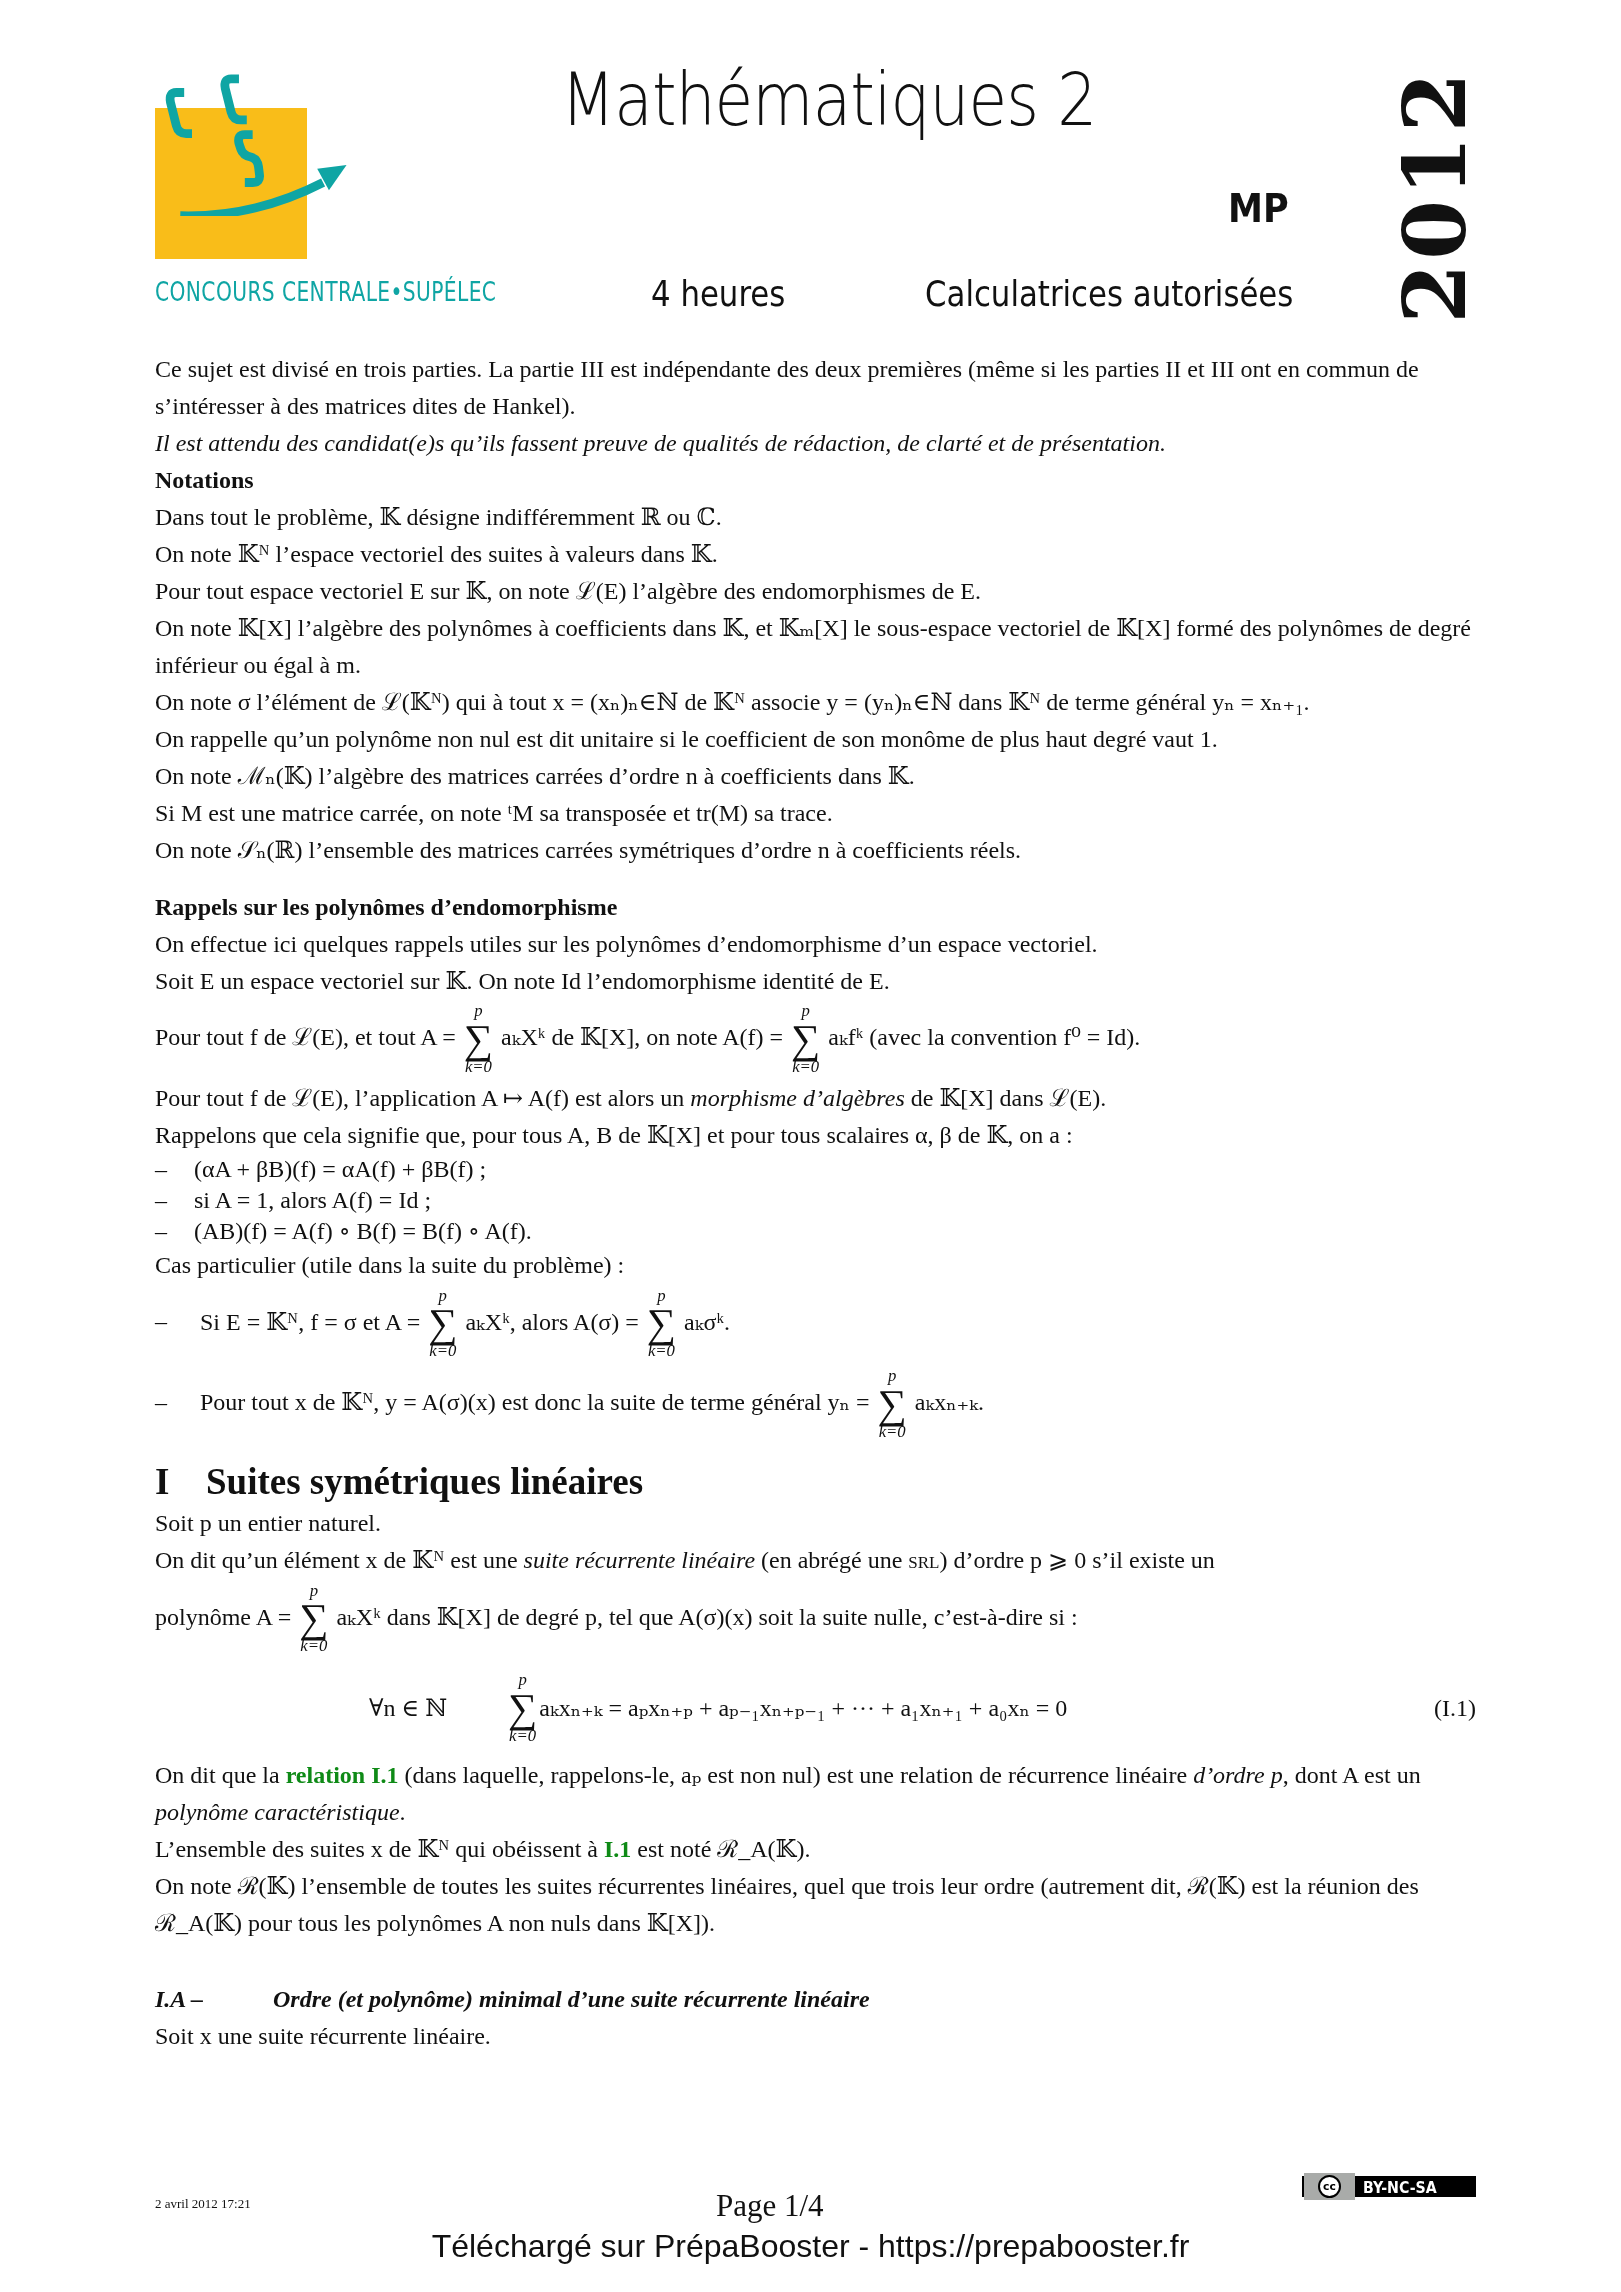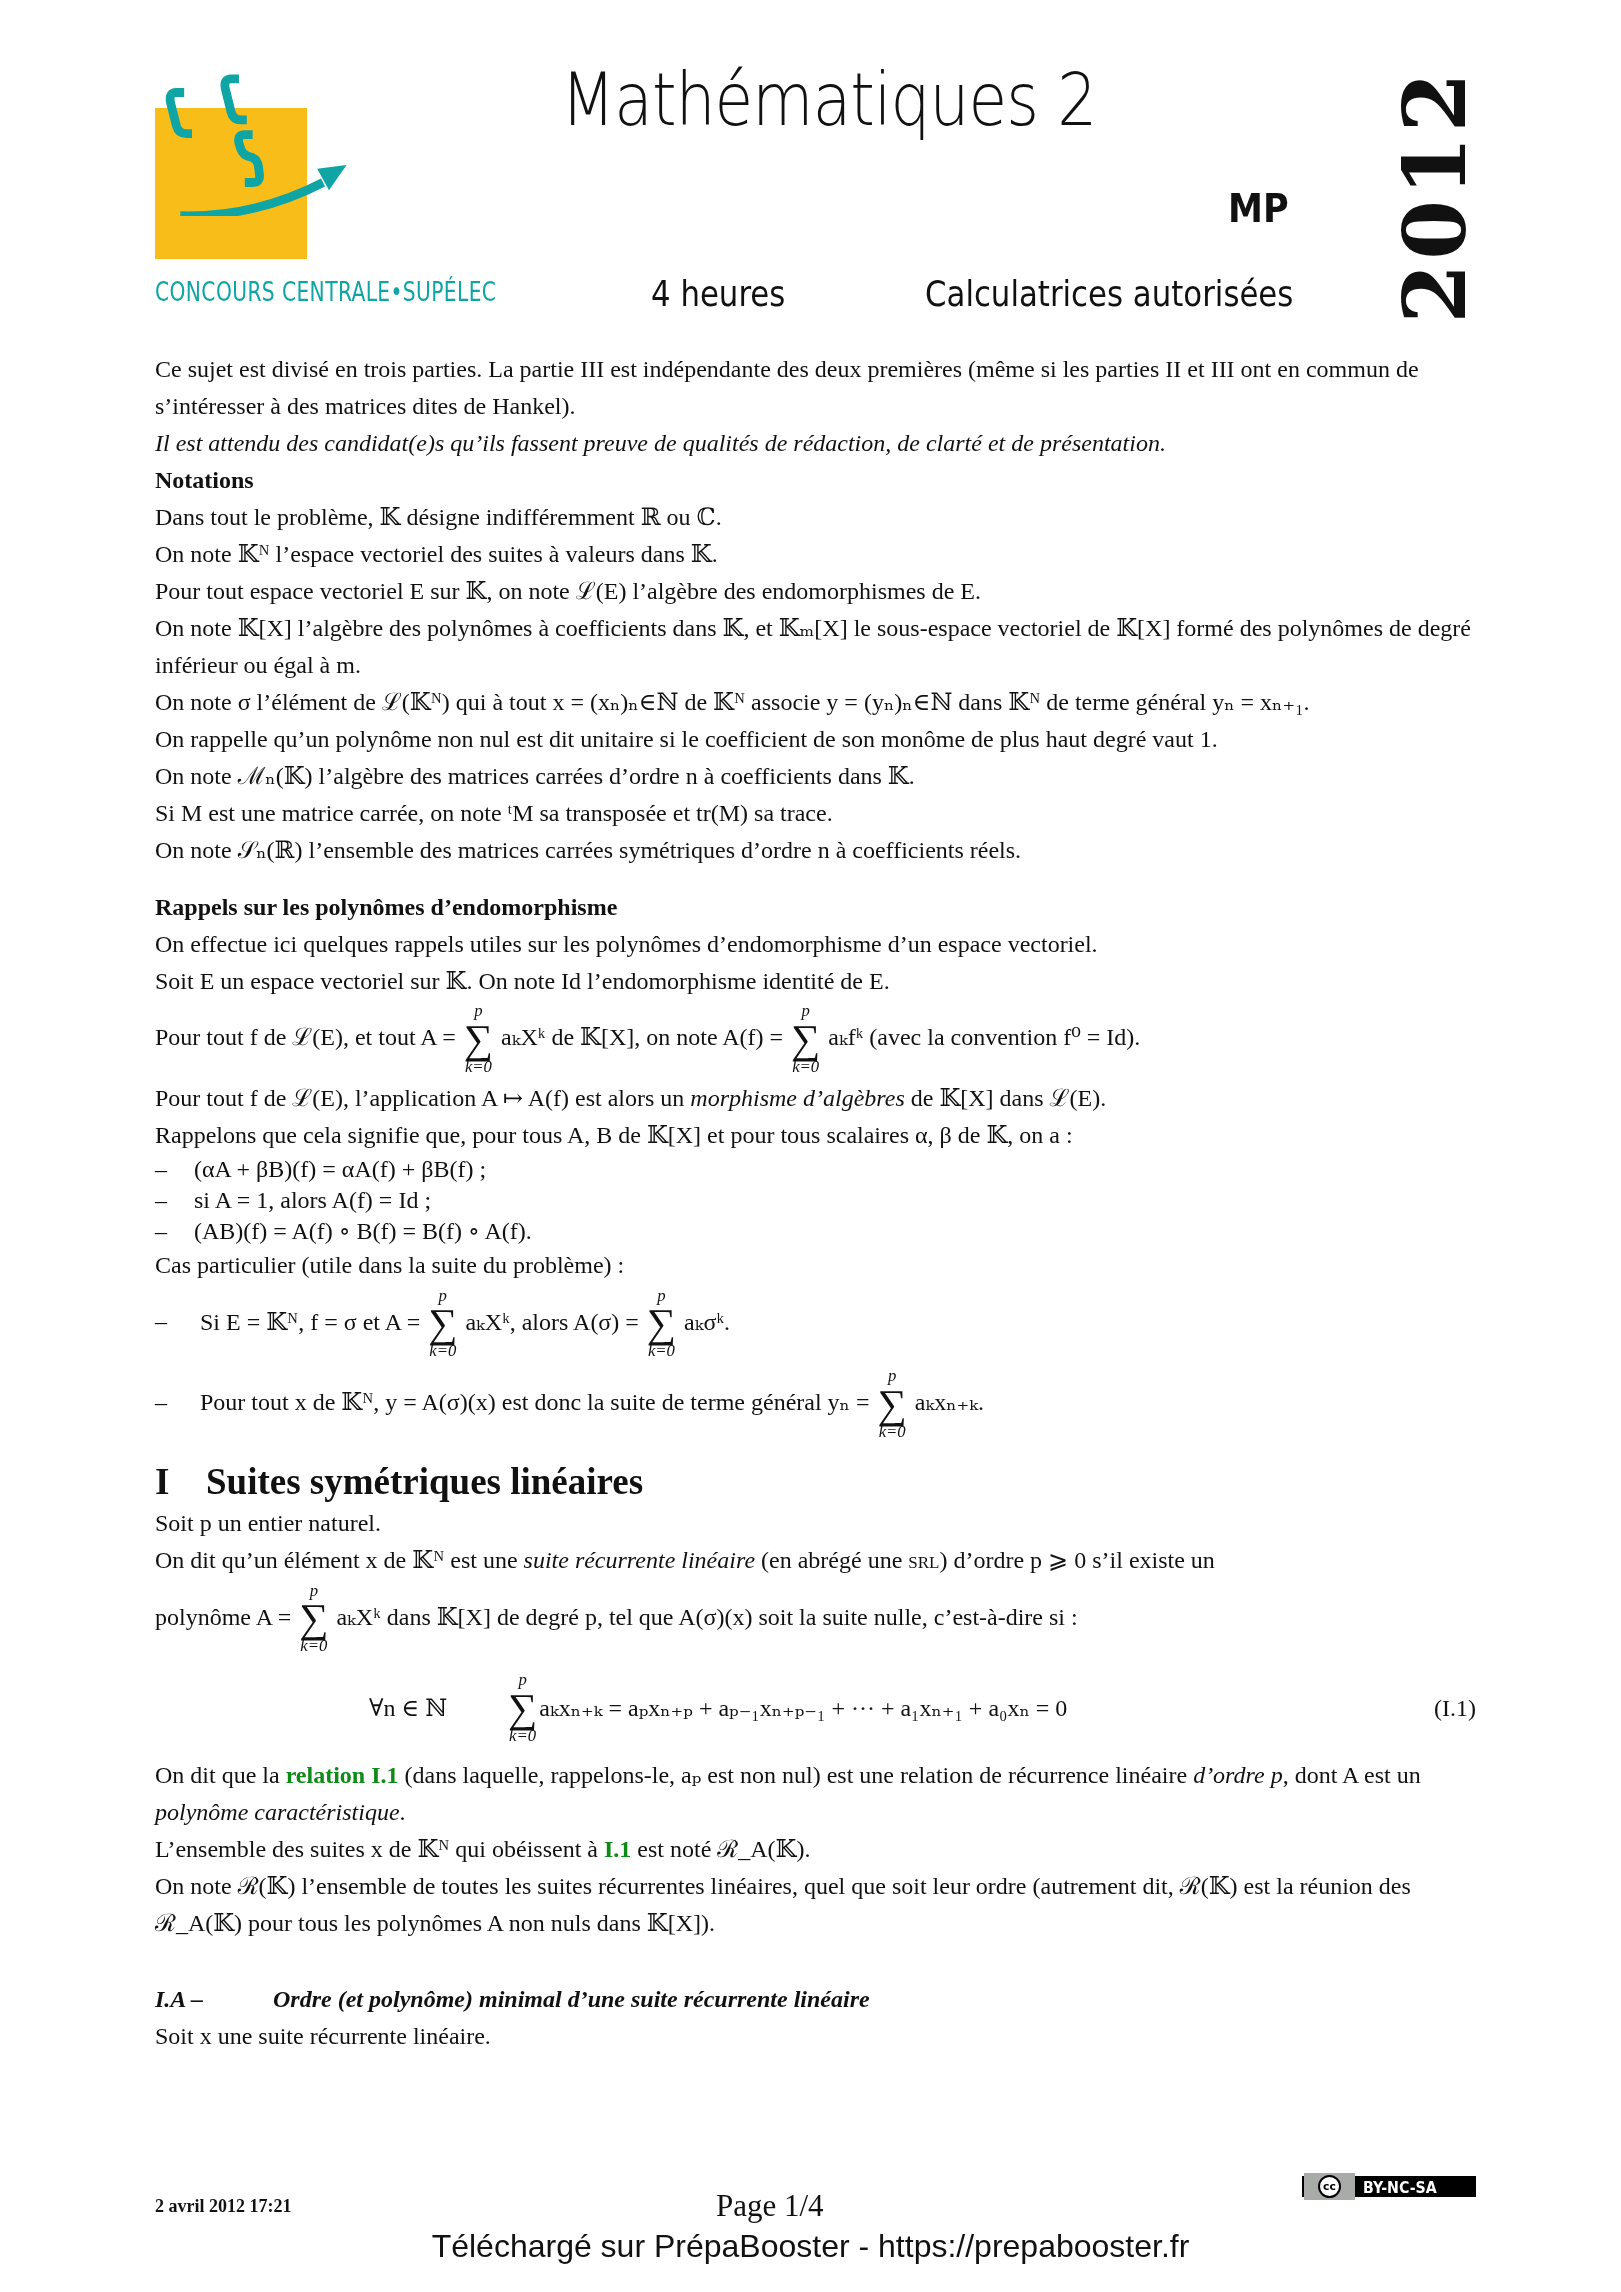--- a/index.html
+++ b/index.html
@@ -42,21 +42,21 @@
   .dash-list li::before { content: "–"; display: inline-block; width: 39px; }
   #section-title { font-size: 37px; font-weight: bold; line-height: 47px; margin-top: 13.7px; }
   #section-title .num { display: inline-block; width: 51px; }
   .eq-block { display: flex; align-items: center; height: 98px; }
   .eq-block .forall { margin-left: 214px; width: 137px; }
   .eq-block .label { margin-left: auto; }
   .subsection { font-weight: bold; font-style: italic; margin-top: 15.7px; }
   .subsection .num { display: inline-block; width: 118px; margin-top: 39px; }
 
   
-  #footer-date { left: 155px; top: 2196px; font-size: 18px; font-weight: bold; }
+  #footer-date { left: 155px; top: 2196px; font-size: 13px; }
   #footer-page { left: 716px; top: 2188px; font-size: 31px; }
   #cc-badge { left: 1302px; top: 2176px; width: 174px; height: 21px; background: #000; border: 2px solid #000;
               box-sizing: border-box; display: flex; align-items: center; }
   #cc-badge .cc-left { width: 51px; height: 27.4px; background: #a9aba9; display: flex; align-items: center; justify-content: center; }
   #cc-badge .cc-circle { width: 23.5px; height: 23.5px; border-radius: 50%; background: #fff; border: 2px solid #000;
                          box-sizing: border-box; font-family: "DejaVu Sans", sans-serif; font-weight: bold; font-size: 10.8px;
                          display: flex; align-items: center; justify-content: center; color: #000; }
   #cc-badge .cc-text { color: #fff; font-family: "DejaVu Sans", sans-serif; font-weight: bold; font-size: 16.7px;
                        margin-left: 7.8px; transform: scaleX(0.85); transform-origin: left; white-space: nowrap; }
   #download { left: 0; width: 1621px; top: 2228px; text-align: center; font-family: "Liberation Sans", sans-serif; font-size: 32px; }
@@ -170,21 +170,21 @@
     <span class="sum">
         <span class="lim">p</span>
         <span class="sig">∑</span>
         <span class="lim">k=0</span>
       </span>
     <span>aₖxₙ₊ₖ = aₚxₙ₊ₚ + aₚ₋₁xₙ₊ₚ₋₁ + ··· + a₁xₙ₊₁ + a₀xₙ = 0</span>
     <span class="label">(I.1)</span>
   </div>
   <p><span>On dit que la </span><span class="green">relation I.1</span><span> (dans laquelle, rappelons-le, aₚ est non nul) est une relation de récurrence linéaire </span><span class="it">d’ordre p</span><span>, dont A est un </span><span class="it">polynôme caractéristique</span><span>.</span></p>
   <p><span>L’ensemble des suites x de 𝕂ᴺ qui obéissent à </span><span class="green">I.1</span><span> est noté ℛ_A(𝕂).</span></p>
-  <p>On note ℛ(𝕂) l’ensemble de toutes les suites récurrentes linéaires, quel que soit leur ordre (autrement dit, ℛ(𝕂) est la réunion des ℛ_A(𝕂) pour tous les polynômes A non nuls dans 𝕂[X]).</p>
+  <p>On note ℛ(𝕂) l’ensemble de toutes les suites récurrentes linéaires, quel que trois leur ordre (autrement dit, ℛ(𝕂) est la réunion des ℛ_A(𝕂) pour tous les polynômes A non nuls dans 𝕂[X]).</p>
   <p class="subsection"><span class="num">I.A –</span><span>Ordre (et polynôme) minimal d’une suite récurrente linéaire</span></p>
   <p>Soit x une suite récurrente linéaire.</p>
 </div>
 
 <div class="abs" id="footer-date">2 avril 2012 17:21</div>
 <div class="abs" id="footer-page">Page 1/4</div>
 <div class="abs" id="cc-badge">
   <div class="cc-left">
       <div class="cc-circle">cc</div>
     </div>

